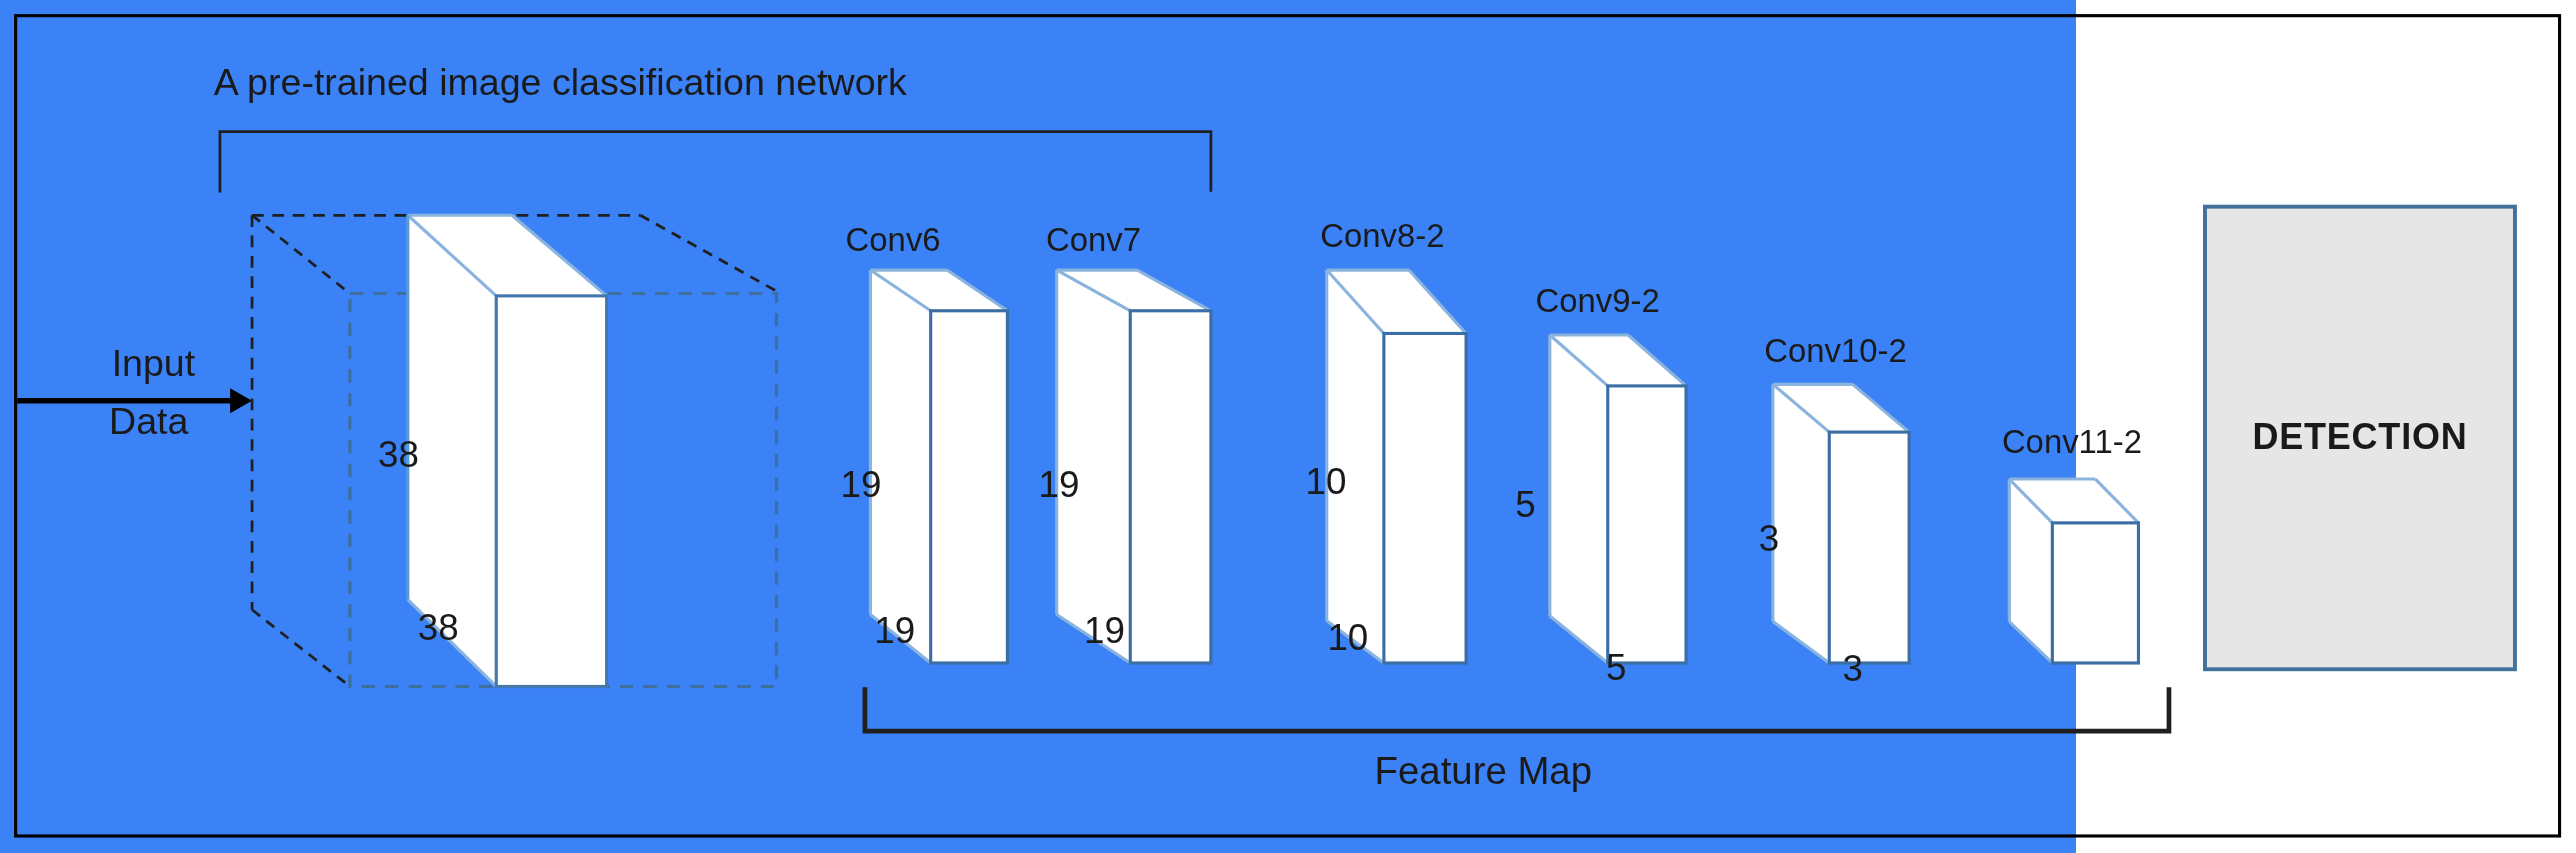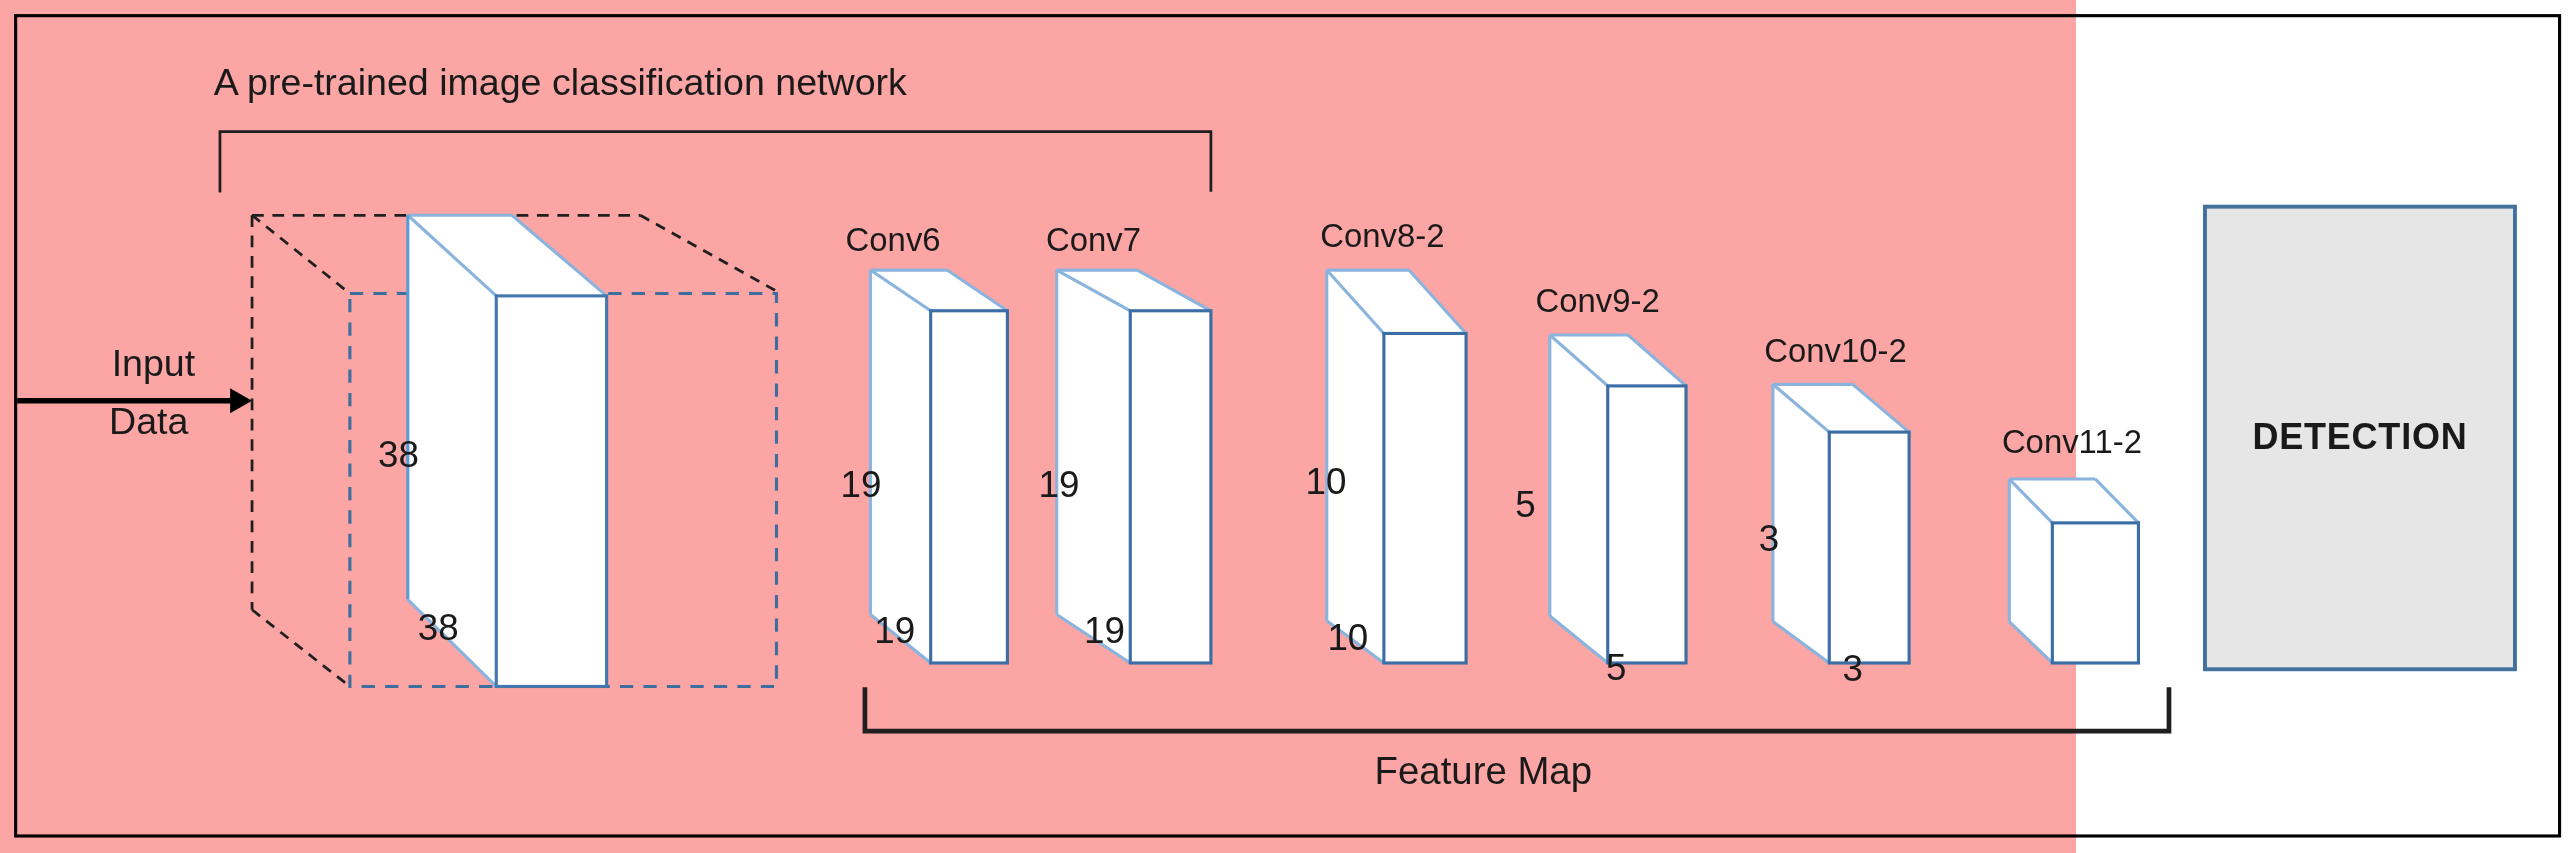--- a/index.html
+++ b/index.html
@@ -5,21 +5,21 @@
   html, body {
     margin: 0;
     padding: 0;
     background: #ffffff;
     font-family: "Liberation Sans", sans-serif;
   }
   .diagram-wrap {
     width: 2076px;
     height: 854px;
     position: relative;
-    background: #fca5a5;
+    background: #3b82f6;
   }
   svg { display: block; }
   text {
     fill: #1a1a1a;
     font-family: "Liberation Sans", sans-serif;
   }
   .title-text   { font-size: 48px; }
   .io-text      { font-size: 48px; }
   .dim-text     { font-size: 47px; }
   .layer-text   { font-size: 42px; }

